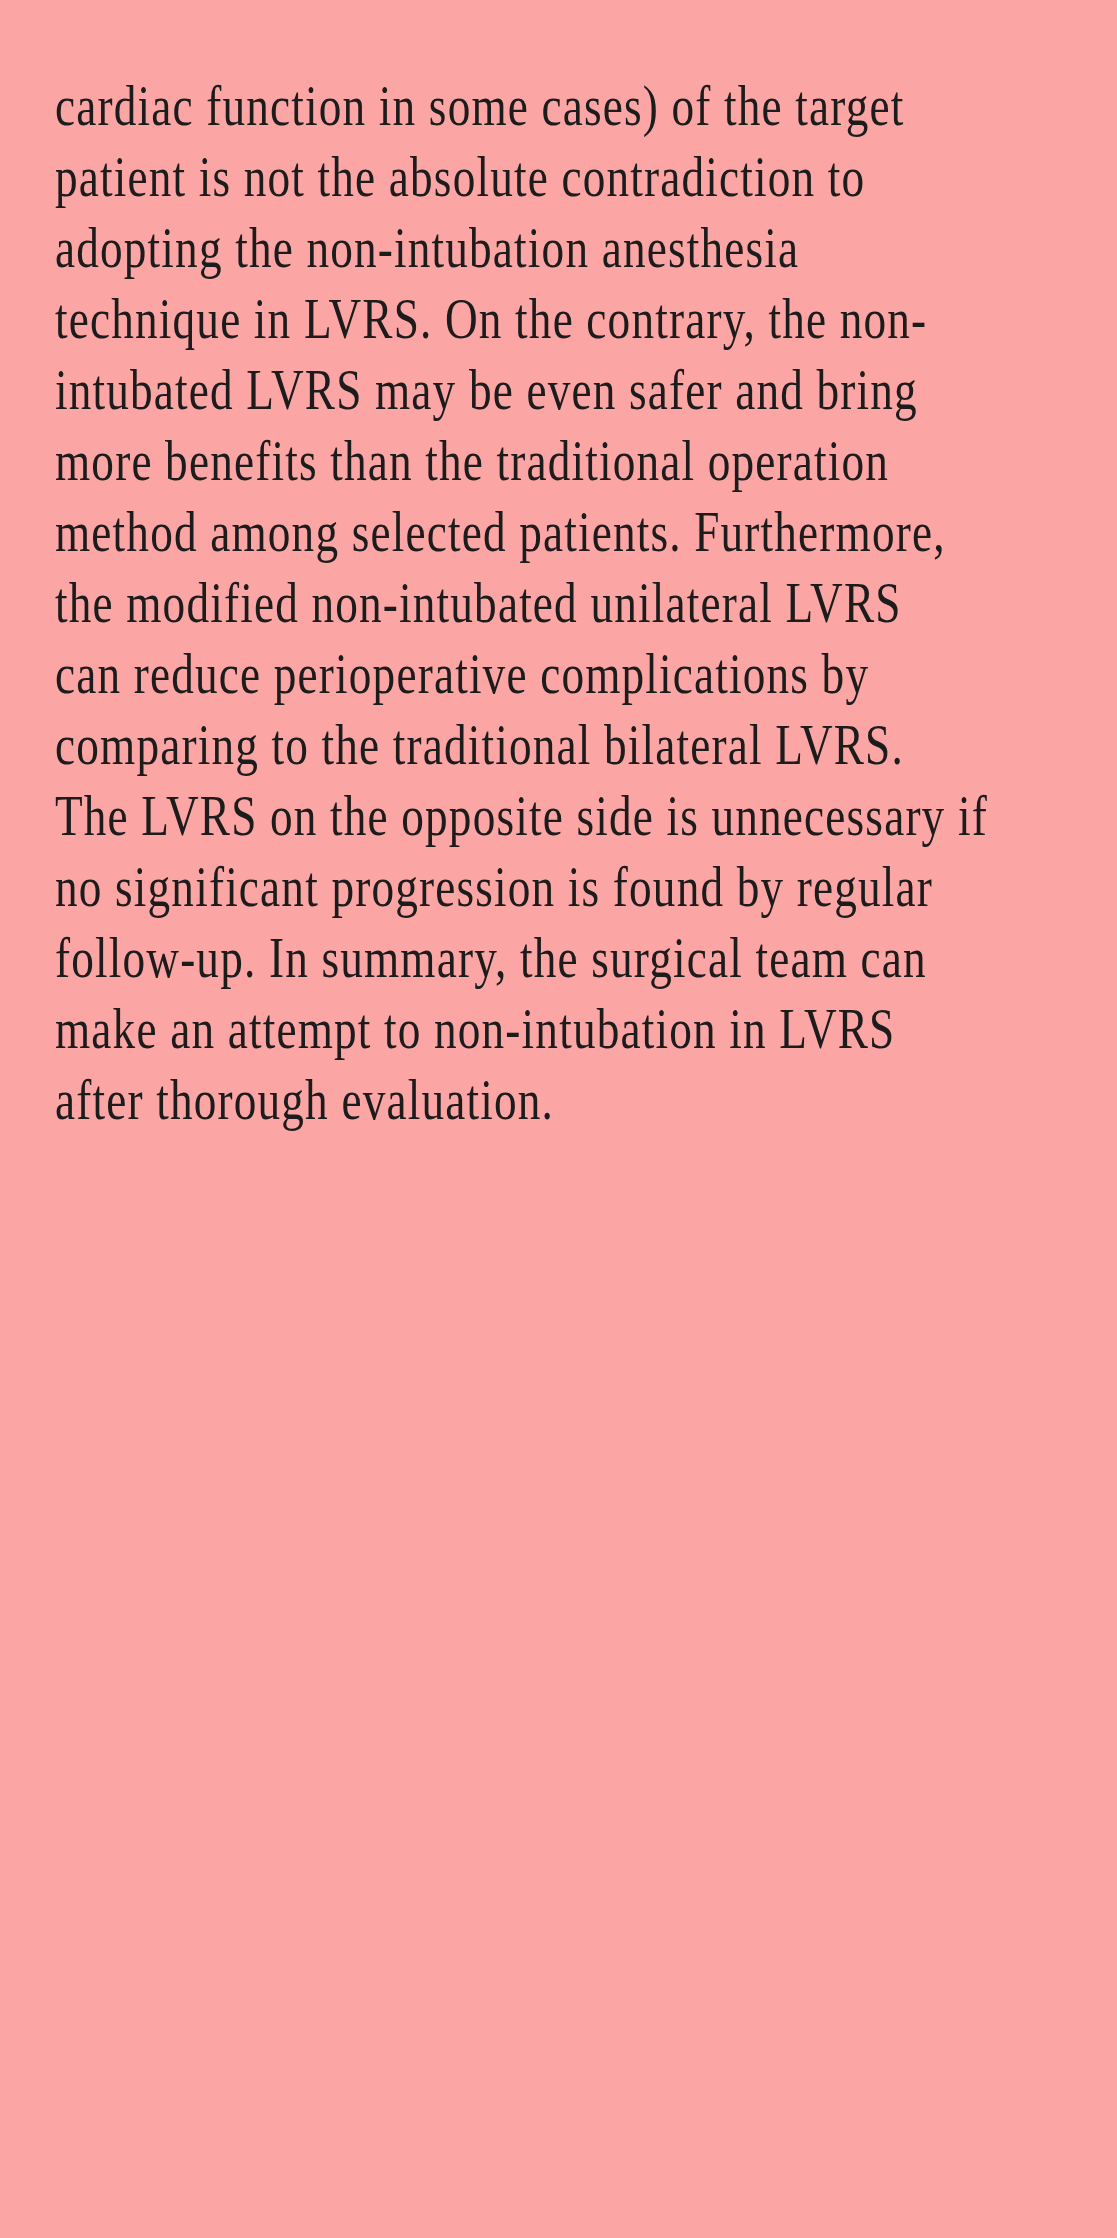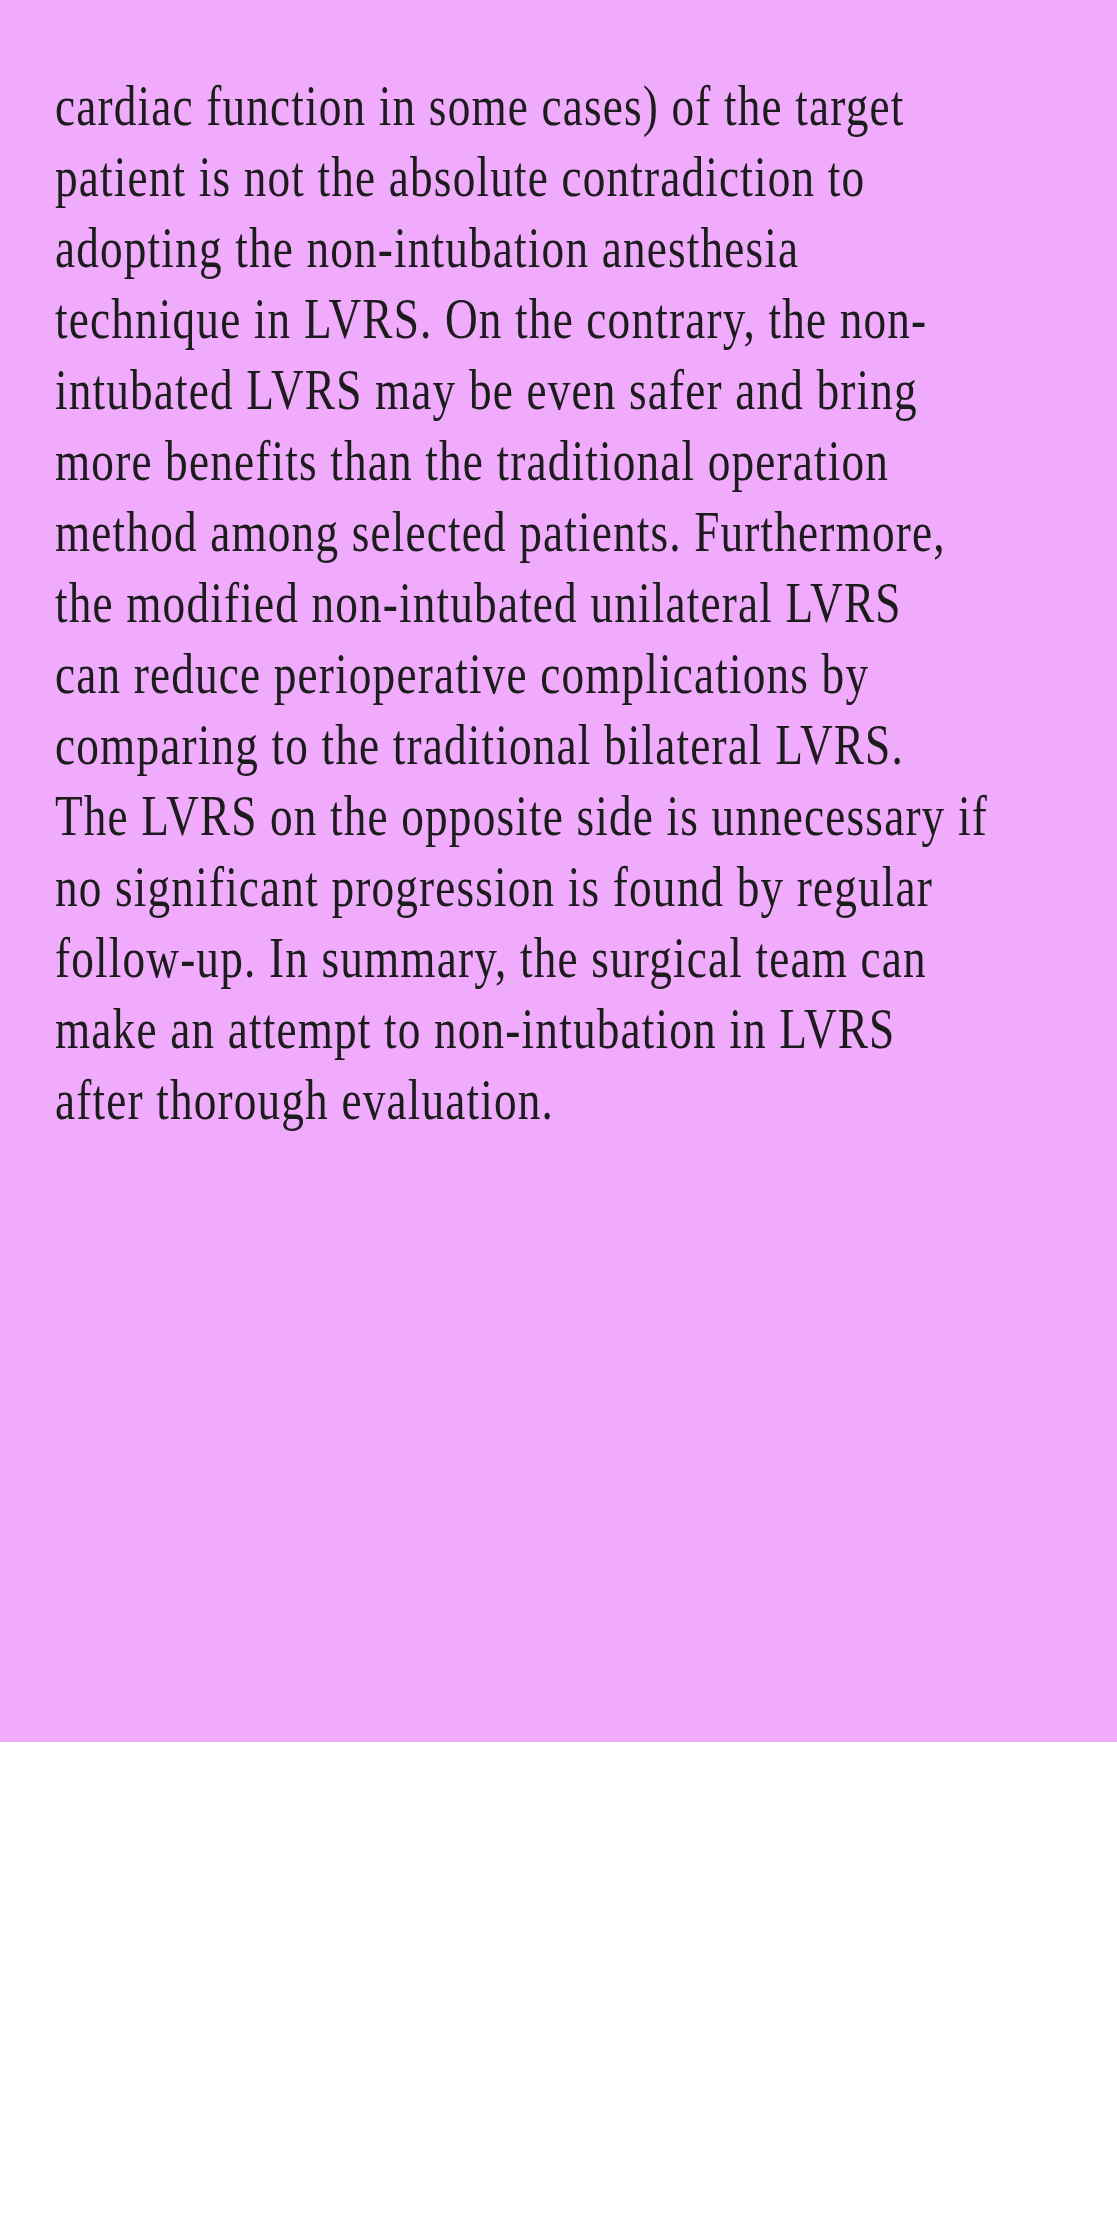--- a/index.html
+++ b/index.html
@@ -3,22 +3,22 @@
 <meta charset="utf-8">
 <style>
   html, body {
     margin: 0;
     padding: 0;
     background: #ffffff;
   }
   .page {
     position: relative;
     width: 1117px;
-    height: 1742px;
-    background: #f0abfc;
+    height: 2238px;
+    background: #fca5a5;
     overflow: hidden;
   }
   .text-block {
     position: absolute;
     left: 55px;
     top: 70px;
     width: 1400px; 
     transform: scaleX(0.78);
     transform-origin: 0 0;
     font-family: "Liberation Serif", "DejaVu Serif", serif;

